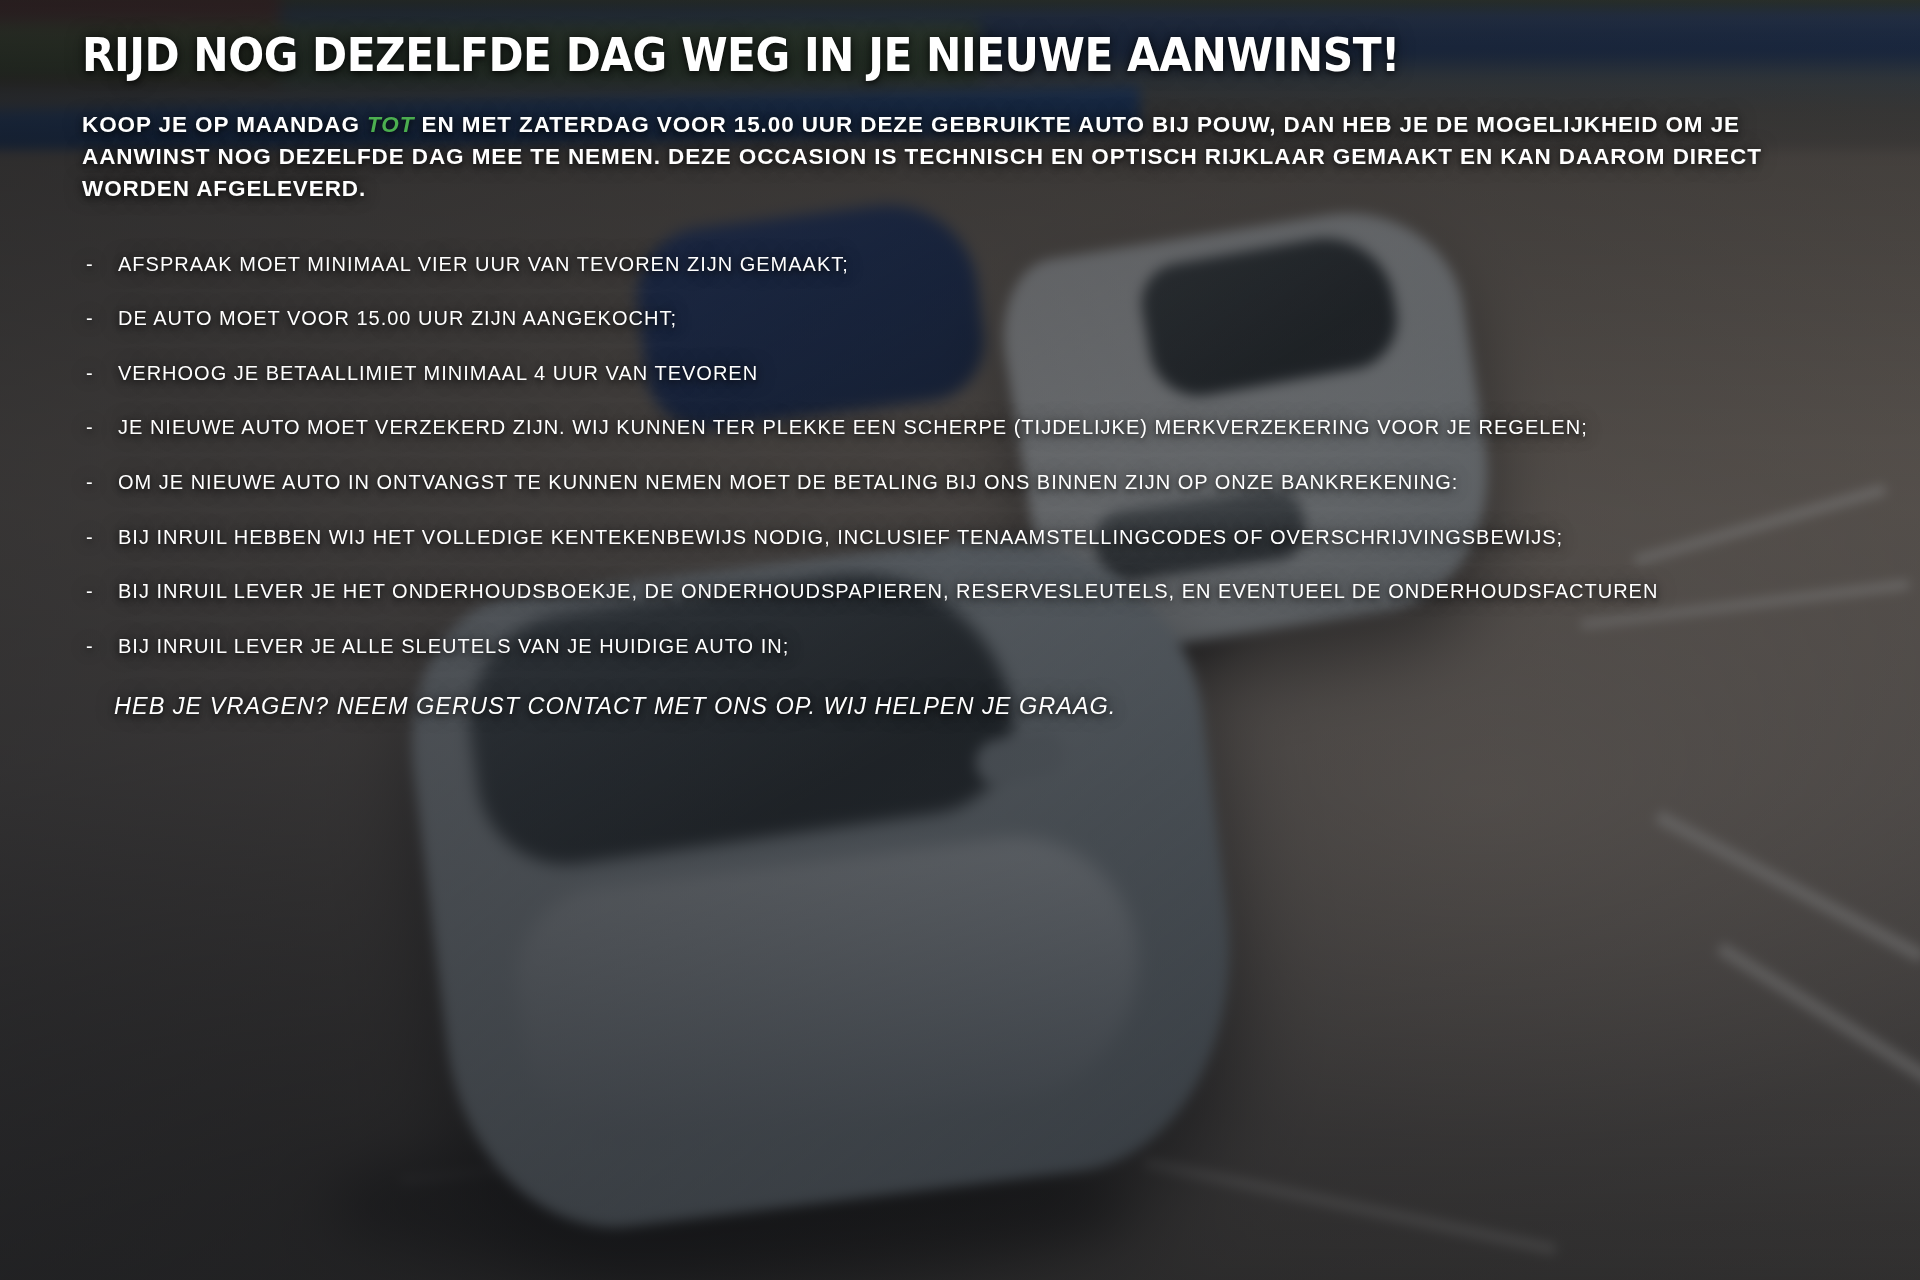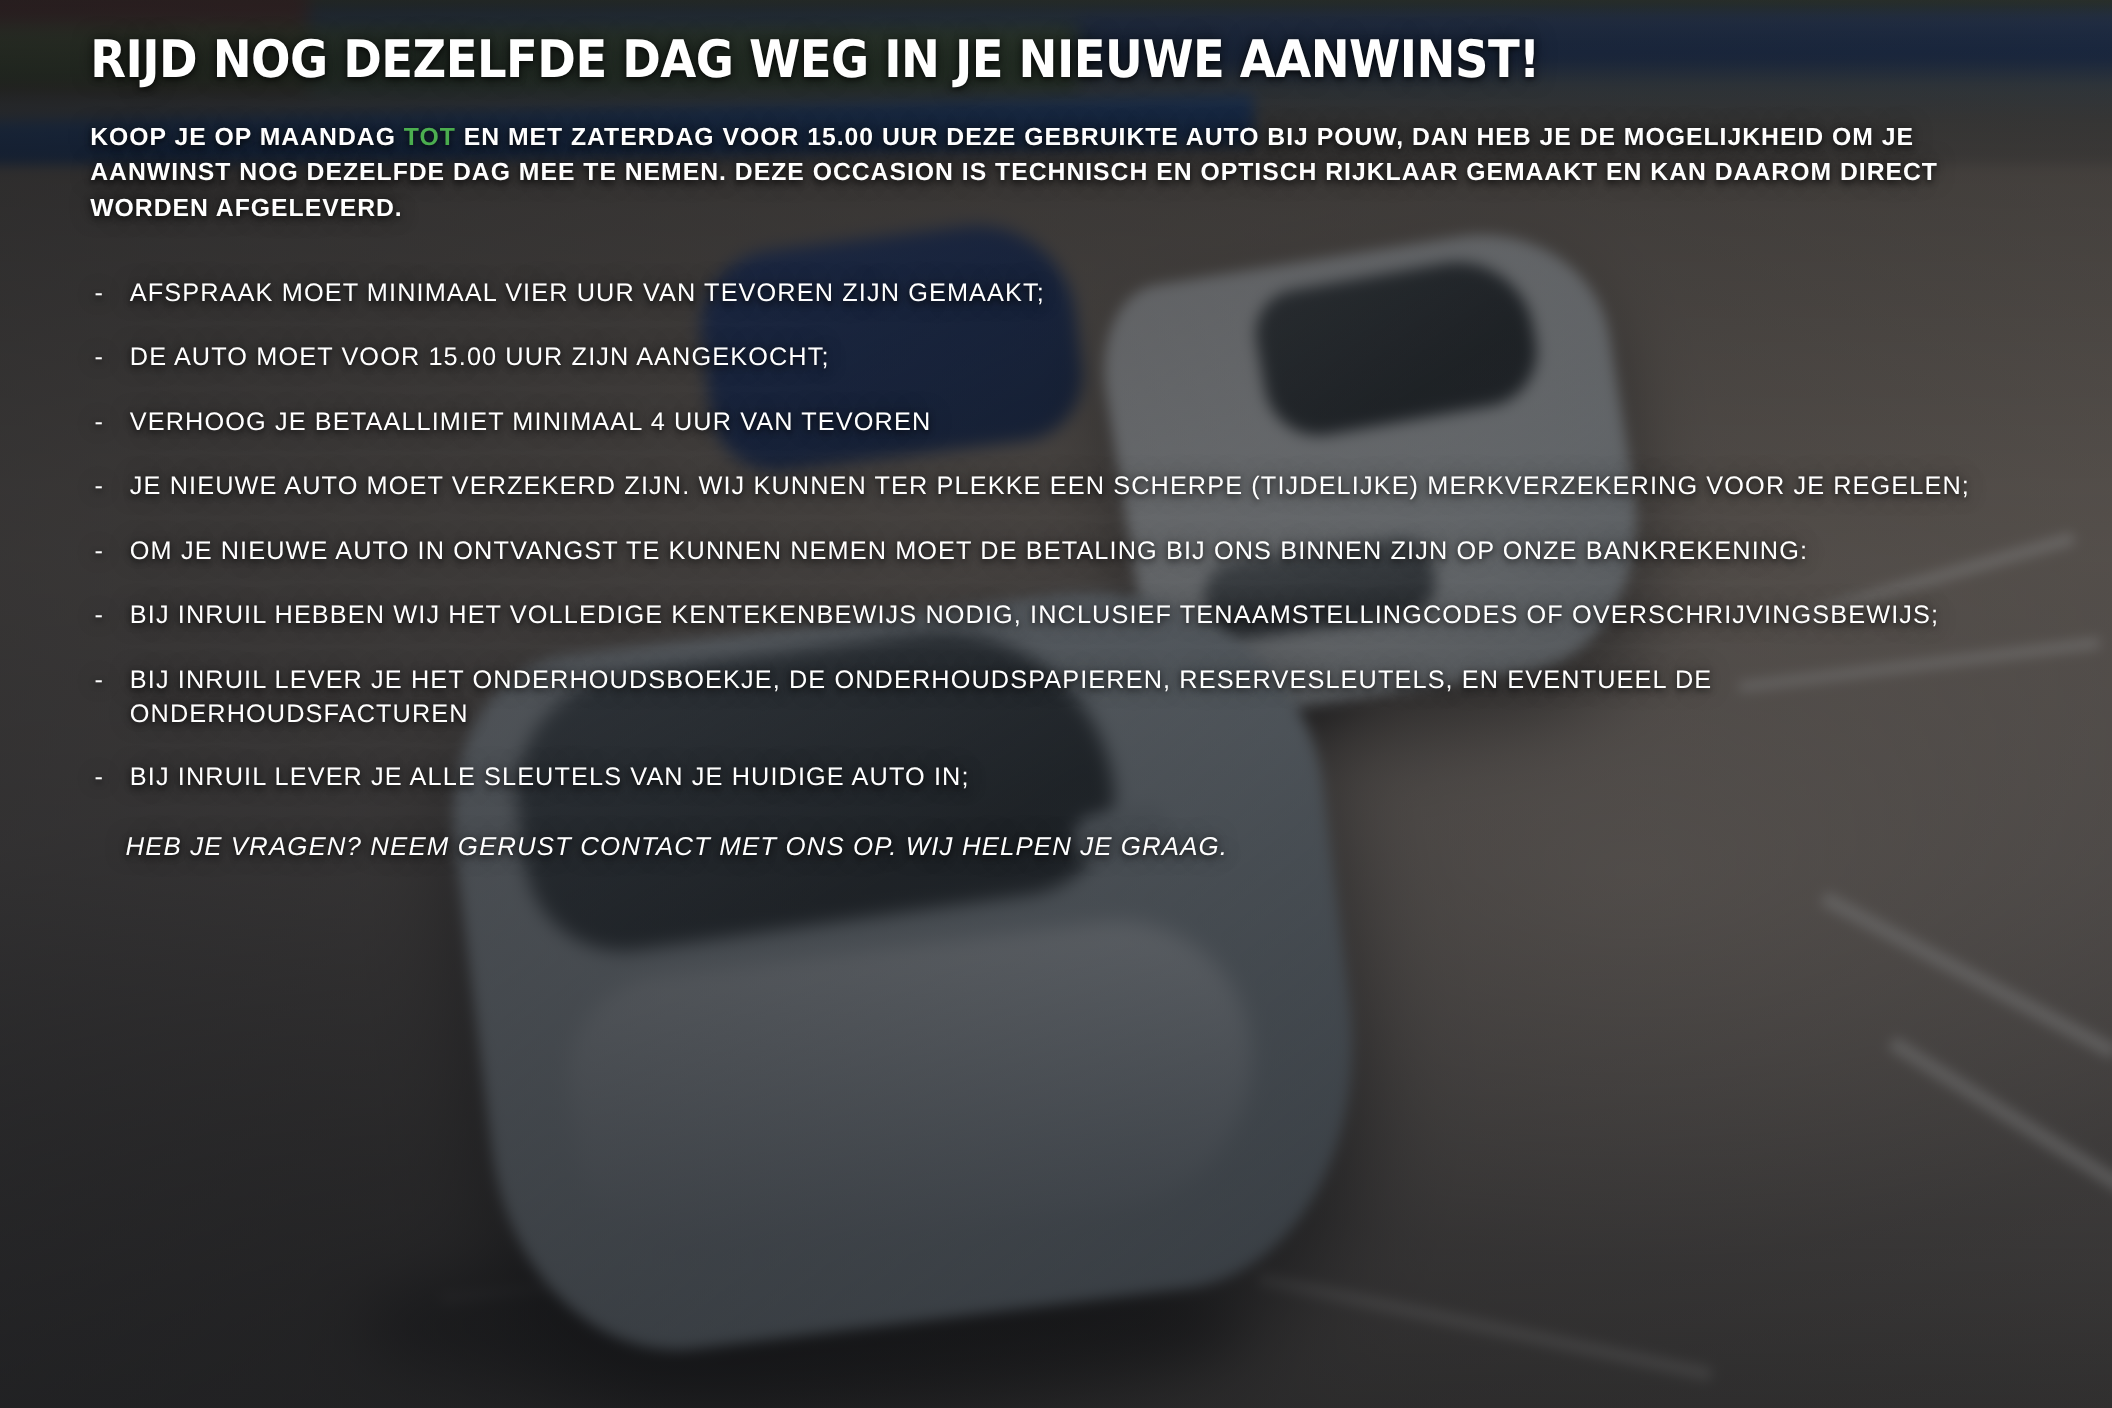--- a/index.html
+++ b/index.html
@@ -255,42 +255,42 @@
 
   p.intro {
     margin: 0 0 46px 0;
     font-size: 22.5px;
     line-height: 1.42;
     font-weight: 700;
     letter-spacing: 0.9px;
     text-transform: uppercase;
     max-width: 1760px;
   }
-  p.intro .hl { color: #4caf50; }
+  p.intro .hl { color: #4caf50; font-style: italic; }
 
   .rules-heading {
     margin: 0 0 26px 0;
     font-size: 23px;
     letter-spacing: 1.1px;
     font-weight: 400;
     text-transform: uppercase;
     text-decoration: underline;
     text-underline-offset: 5px;
   }
 
   ul.rules {
     list-style: none;
     margin: 0 0 34px 0;
     padding: 0;
   }
   ul.rules li {
     position: relative;
     padding-left: 36px;
     margin-bottom: 28px;
-    font-size: 23px;
+    font-size: 20px;
     line-height: 1.33;
     letter-spacing: 1px;
     text-transform: uppercase;
     font-weight: 400;
     max-width: 1790px;
   }
   ul.rules li::before {
     content: "-";
     position: absolute;
     left: 4px;

